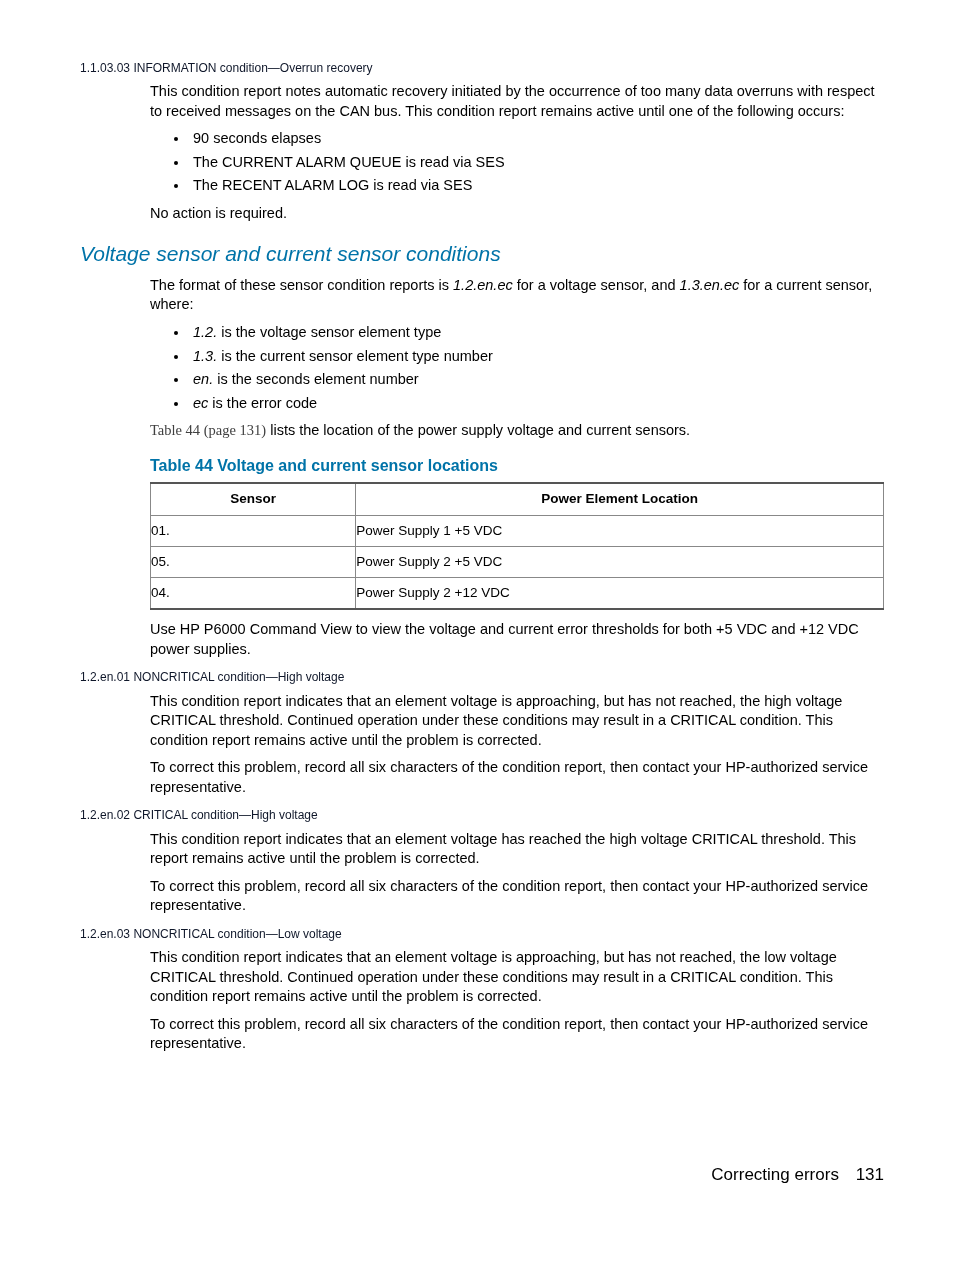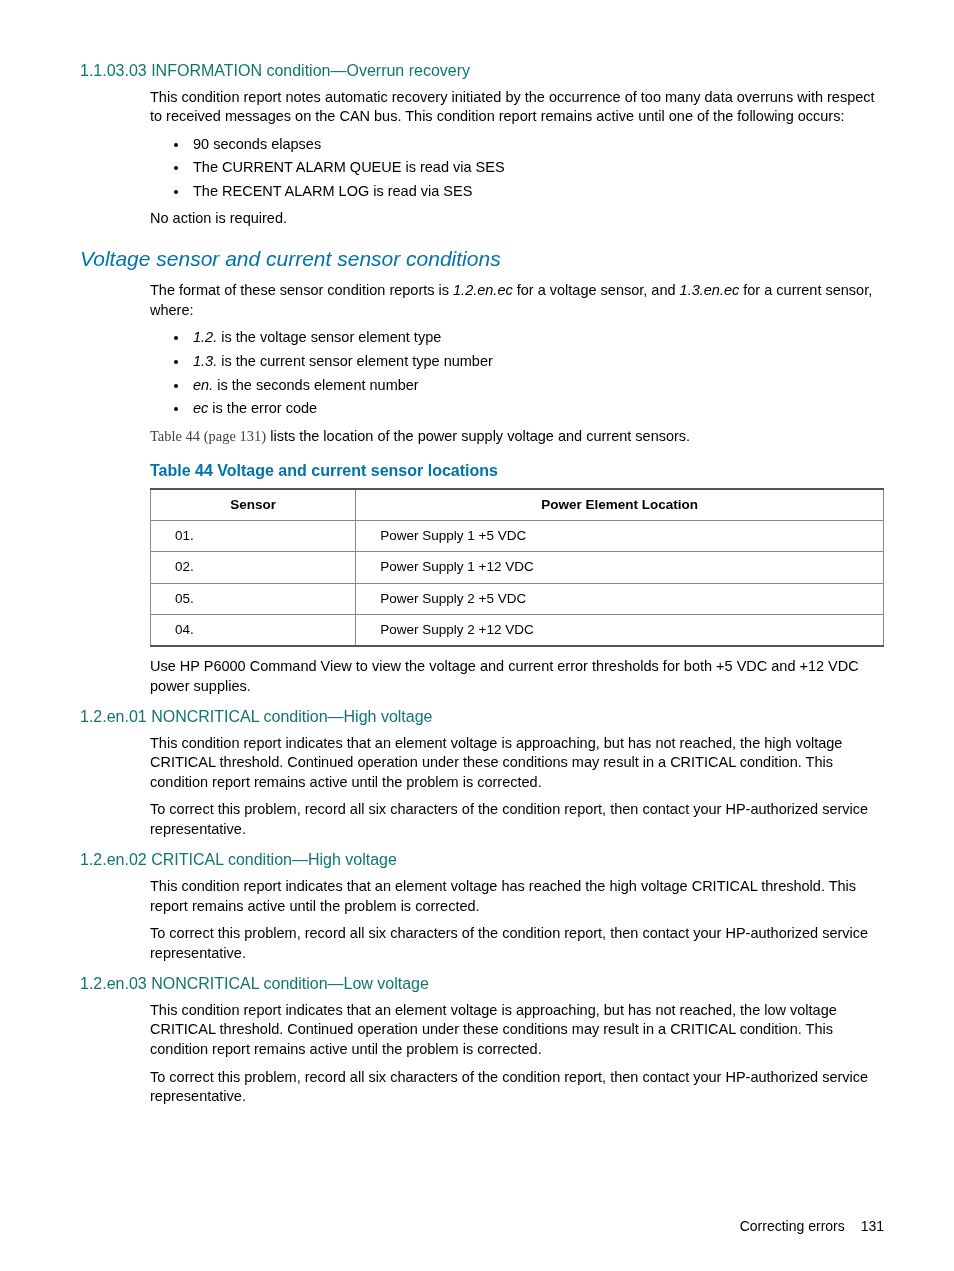--- a/index.html
+++ b/index.html
@@ -5,22 +5,22 @@
   body {
     font-family: Arial, Helvetica, sans-serif;
     margin: 0;
     padding: 50px 70px 40px 80px;
     color: #000;
     font-size: 14.5px;
     line-height: 1.35;
     background: #fff;
   }
   .h3 {
-    color: #0f766e;
-    font-size: 16px;
+    color: #0f172a;
+    font-size: 12px;
     font-weight: normal;
     margin: 10px 0 6px 0;
   }
   .h2 {
     color: #0073a8;
     font-size: 21px;
     font-weight: normal;
     margin: 16px 0 8px 0;
     font-style: italic;
   }
@@ -43,35 +43,35 @@
   }
   table {
     border-collapse: collapse;
     width: 100%;
     margin-bottom: 10px;
   }
   th, td {
     border-left: 1px solid #888;
     border-right: 1px solid #888;
     border-bottom: 1px solid #888;
-    padding: 6px 24px;
+    padding: 6px 0;
     font-size: 13.5px;
   }
   th {
     font-weight: bold;
     border-top: 2px solid #555;
     border-bottom: 1px solid #888;
   }
   tr:last-child td { border-bottom: 2px solid #555; }
   .col1 { width: 28%; }
   .footer {
     position: relative;
     margin-top: 110px;
     text-align: right;
-    font-size: 14px;
+    font-size: 17px;
   }
   .footer .pgnum { margin-left: 12px; }
 </style>
 </head>
 <body>
 
 <div class="h3">1.1.03.03 INFORMATION condition—Overrun recovery</div>
 <div class="indent">
   <p>This condition report notes automatic recovery initiated by the occurrence of too many data overruns with respect to received messages on the CAN bus. This condition report remains active until one of the following occurs:</p>
   <ul>
@@ -101,24 +101,20 @@
     <tbody>
         <tr>
       <th class="col1">Sensor</th>
       <th>Power Element Location</th>
     </tr>
     <tr>
       <td>01.</td>
       <td>Power Supply 1 +5 VDC</td>
     </tr>
     <tr>
-      <td>02.</td>
-      <td>Power Supply 1 +12 VDC</td>
-    </tr>
-    <tr>
       <td>05.</td>
       <td>Power Supply 2 +5 VDC</td>
     </tr>
     <tr>
       <td>04.</td>
       <td>Power Supply 2 +12 VDC</td>
     </tr>
   </tbody>
     </table>
   <p>Use HP P6000 Command View to view the voltage and current error thresholds for both +5 VDC and +12 VDC power supplies.</p>

